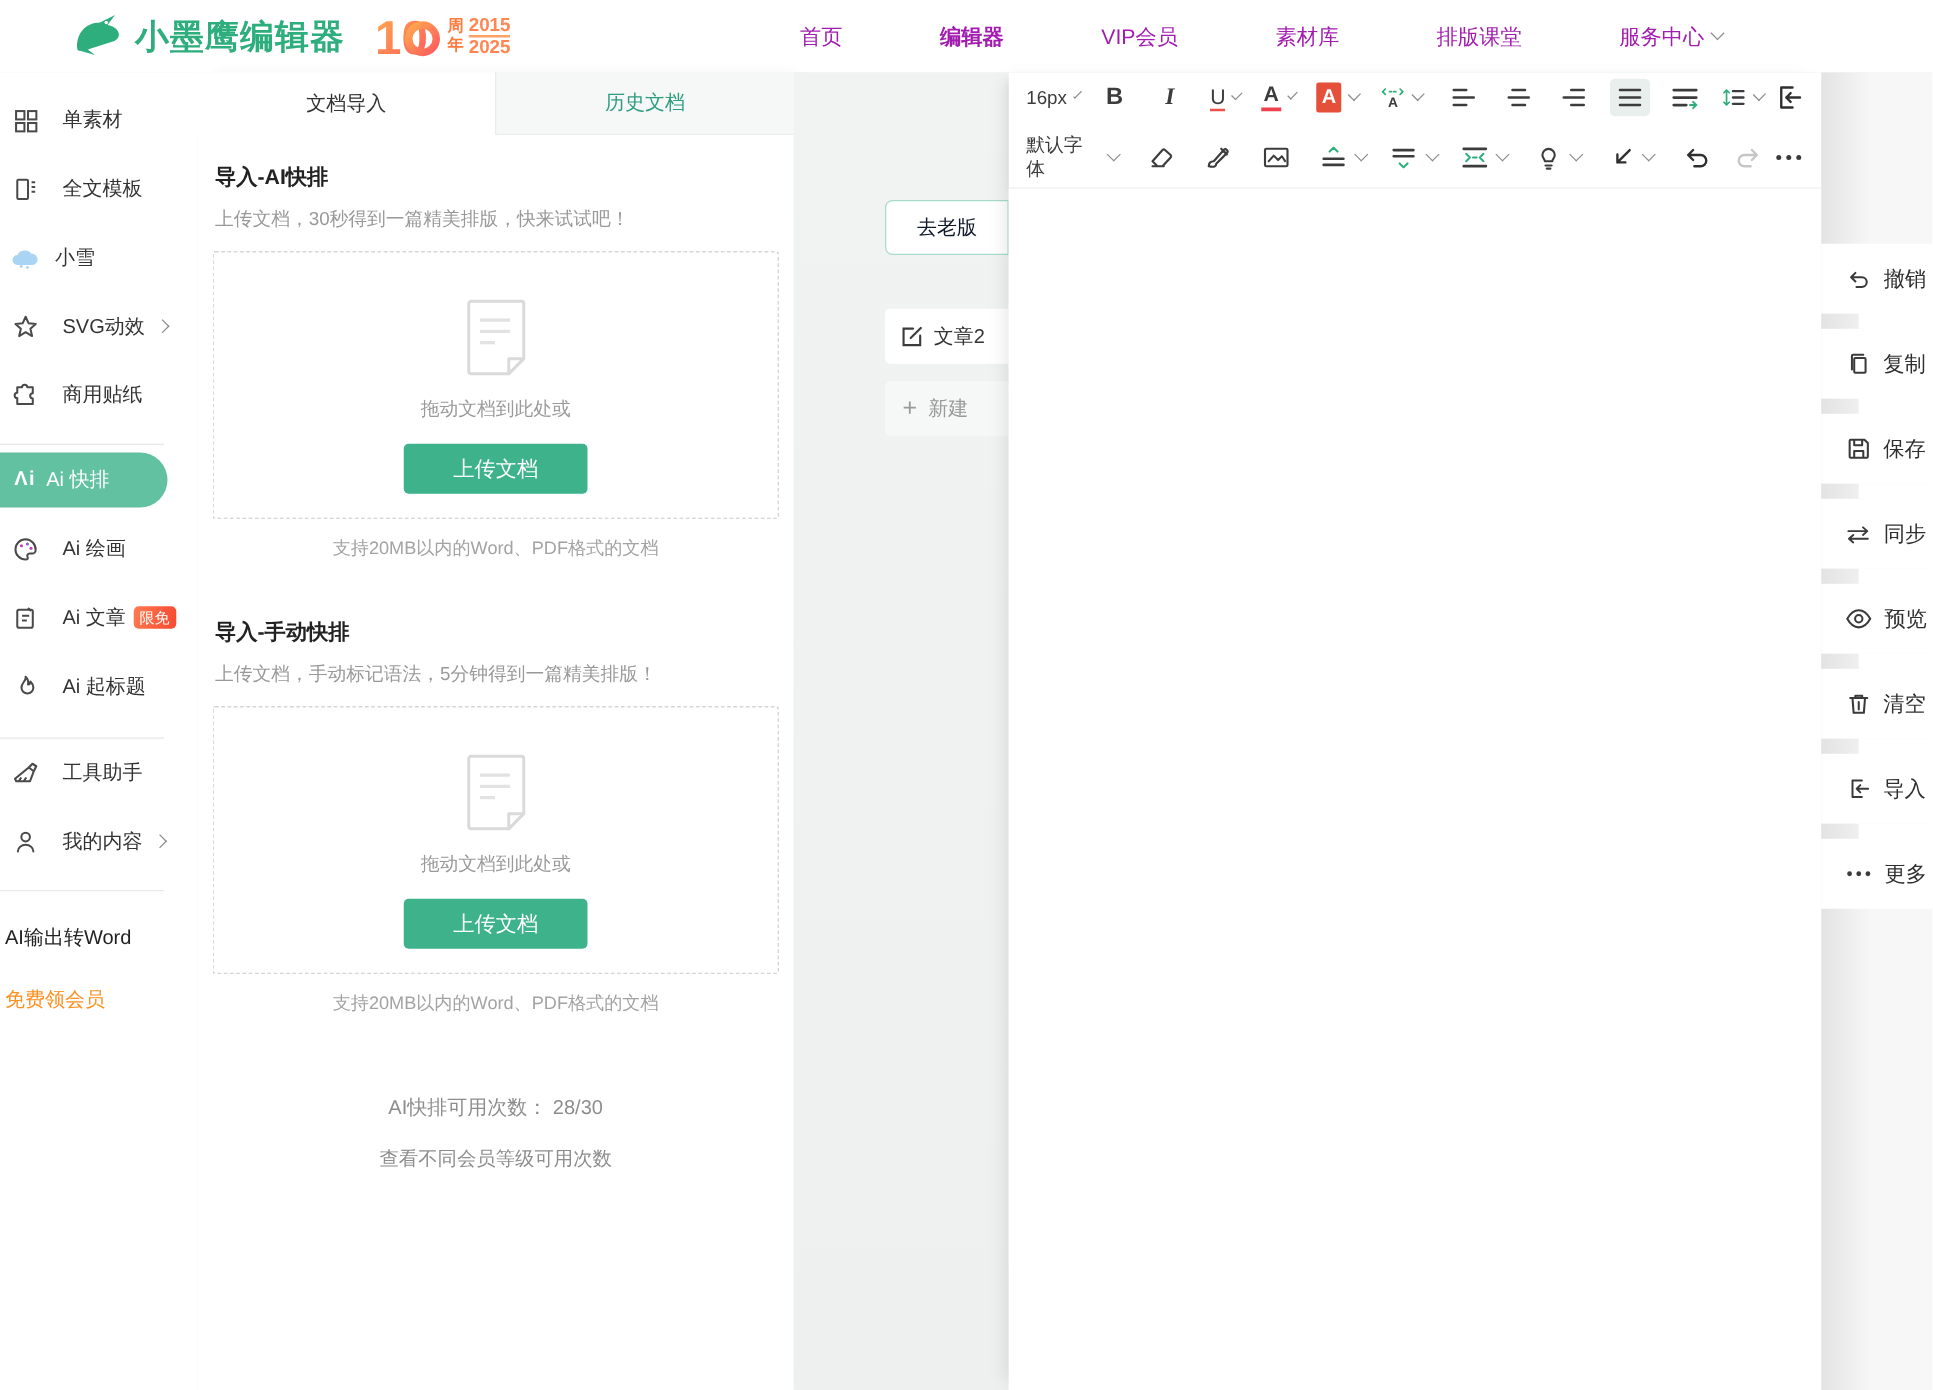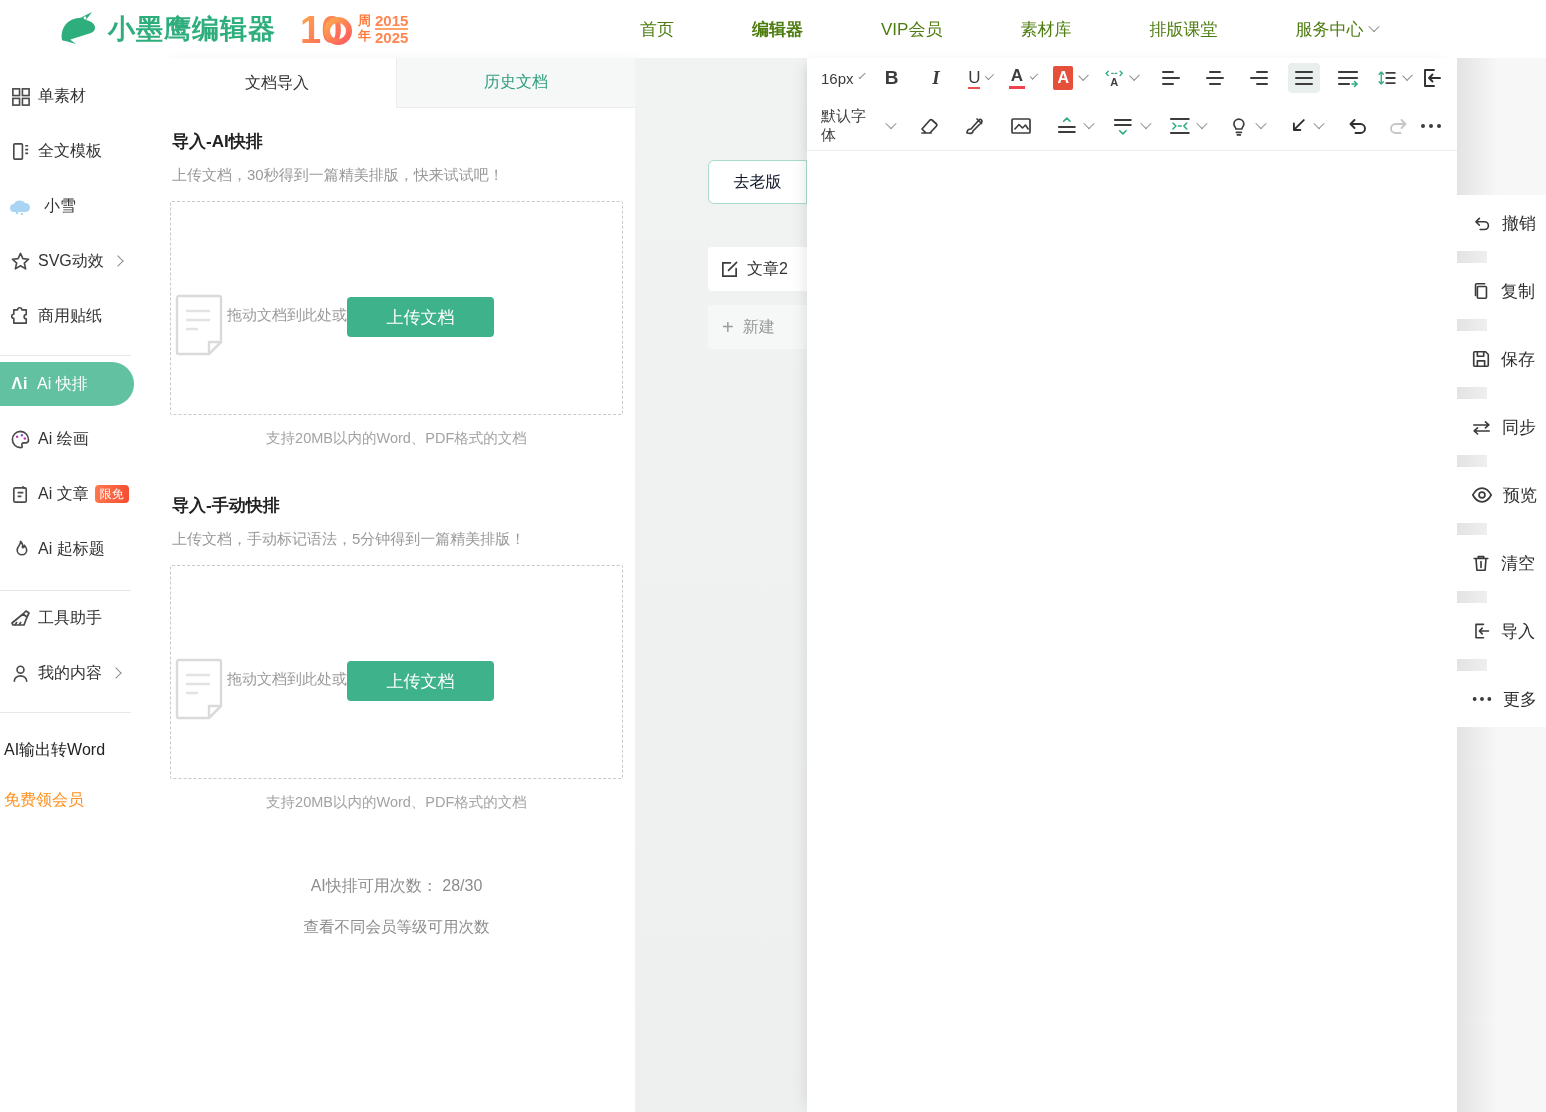--- a/index.html
+++ b/index.html
@@ -9,48 +9,48 @@
   
   .header{position:absolute;left:0;top:0;width:1546px;height:58px;background:#fff;border-bottom:1px solid #e9eef1;display:flex;align-items:center;padding-left:48px;}
   .logo{display:flex;align-items:center;margin-left:10px;}
   .logo-text{font-size:27px;font-weight:700;color:#2fae7d;letter-spacing:1px;margin-left:6px;}
   .anniv{display:flex;align-items:center;margin-left:22px;}
   .anniv-cols{display:flex;margin-left:4px;}
   .anniv-zh{display:flex;flex-direction:column;color:#ff7a3c;font-size:13px;font-weight:700;line-height:15px;}
   .anniv-years{display:flex;flex-direction:column;color:#ff8652;font-size:15px;font-weight:700;line-height:15px;margin-left:4px;}
   .anniv-years .y1{border-bottom:2px solid #ffa268;}
   .nav{position:absolute;left:640px;top:0;height:58px;display:flex;align-items:center;gap:78px;}
-  .nav-item{font-size:17px;color:#4d7c0f;cursor:pointer;white-space:nowrap;display:flex;align-items:center;}
+  .nav-item{font-size:17px;color:#a21caf;cursor:pointer;white-space:nowrap;display:flex;align-items:center;}
   .nav-item.active{font-weight:700;}
   .chev{display:inline-block;width:7px;height:7px;border-right:1.6px solid #8d8d8d;border-bottom:1.6px solid #8d8d8d;transform:rotate(45deg) translate(-1px,-1px);margin-left:7px;margin-top:-3px;}
   .chev-r{display:inline-block;width:7px;height:7px;border-right:1.6px solid #8d8d8d;border-top:1.6px solid #8d8d8d;transform:rotate(45deg);margin-left:10px;}
 
   
   .sidenav{position:absolute;left:0;top:58px;width:158px;bottom:0;background:#fff;border-right:1px solid #f3f3f3;}
   .side-item{position:absolute;left:0;width:158px;height:44px;display:flex;align-items:center;cursor:pointer;font-size:16px;color:#333;}
   .side-item .ic{width:24px;height:24px;margin-left:8px;display:flex;align-items:center;justify-content:center;flex:none;}
-  .side-item .lb{margin-left:6px;white-space:nowrap;}
+  .side-item .lb{margin-left:18px;white-space:nowrap;}
   .side-item.active{width:134px;background:#61c1a0;border-radius:0 22px 22px 0;color:#fff;}
   .side-item.active .lb{margin-left:5px;}
   .ai-glyph{color:#fff;font-size:16px;font-weight:700;letter-spacing:1px;}
   .side-divider{position:absolute;left:0;width:131px;height:1px;background:#e8e8e8;}
   .badge-limit{margin-left:6px;background:linear-gradient(100deg,#ff7a50,#f74a31);color:#fff;font-size:12px;padding:2px 5px;border-radius:4px;line-height:14px;}
   .side-plain{font-size:16px;color:#222;}
   .side-orange{color:#ff8f1f;}
 
   
   .panel{position:absolute;left:158px;top:58px;width:477px;bottom:0;background:#fff;box-shadow:8px 0 14px -6px rgba(0,0,0,.12);}
   .tabs{display:flex;height:50px;}
   .tab{flex:1;display:flex;align-items:center;justify-content:center;font-size:16px;cursor:pointer;}
   .tab.active{background:#fff;color:#333;}
   .tab.inactive{background:#f6f7f7;color:#2f9e7e;border-left:1px solid #ececec;border-bottom:1px solid #ececec;}
   .panel-body{padding:0 12px;}
   .sec-title{font-size:17px;font-weight:700;color:#222;margin:22px 2px 0;}
   .sec-sub{font-size:15px;color:#999;margin:13px 2px 0;}
-  .dropzone{margin-top:16px;height:212px;border:1px dashed #c9c9c9;border-radius:2px;display:flex;flex-direction:row;align-items:center;cursor:pointer;background:#fff;}
+  .dropzone{margin-top:16px;height:212px;border:1px dashed #c9c9c9;border-radius:2px;display:flex;flex-direction:column;align-items:center;cursor:pointer;background:#fff;}
   .dz-hint{font-size:15px;color:#9a9a9a;margin-top:14px;}
   .upload-btn{margin-top:18px;width:147px;height:40px;background:#3eb28a;color:#fff;font-size:17px;border:none;border-radius:4px;cursor:pointer;}
   .support{font-size:14.5px;color:#a3a3a3;text-align:center;margin-top:14px;}
   .quota{margin-top:64px;text-align:center;font-size:16px;color:#8d8d8d;}
   .quota-link{margin-top:20px;text-align:center;font-size:15.5px;color:#8d8d8d;cursor:pointer;}
 
   
   .graycol{position:absolute;left:635px;top:58px;width:172px;bottom:0;background:linear-gradient(180deg,#f1f2f2,#eeefef);}
   .legacy-btn{position:absolute;left:73px;top:102px;width:99px;height:44px;background:#fff;border:1px solid #a9dcc6;border-radius:6px 0 0 6px;color:#0f172a;font-size:16px;display:flex;align-items:center;justify-content:center;cursor:pointer;box-sizing:border-box;}
   .doc-tab{position:absolute;left:73px;top:189px;width:99px;height:44px;background:#fff;border-radius:4px 0 0 4px;display:flex;align-items:center;font-size:16px;color:#333;cursor:pointer;}
@@ -75,21 +75,21 @@
   .bars span{height:2.3px;background:#3c3c3c;border-radius:1px;display:block;}
   .bars.left span:nth-child(1){width:12px;} .bars.left span:nth-child(2){width:18px;} .bars.left span:nth-child(3){width:12px;}
   .bars.center{align-items:center;} .bars.center span:nth-child(1){width:12px;} .bars.center span:nth-child(2){width:18px;} .bars.center span:nth-child(3){width:12px;}
   .bars.right{align-items:flex-end;} .bars.right span:nth-child(1){width:12px;} .bars.right span:nth-child(2){width:18px;} .bars.right span:nth-child(3){width:12px;}
   .bars.justify span{width:18px;}
   .spacer{flex:1;} .gap10{width:10px;} .gap14{width:14px;}
 
   
   .rightbar{position:absolute;left:1457px;top:58px;width:89px;bottom:0;background:linear-gradient(90deg,#e3e3e3,#f7f7f7 45%);}
   .rb-stack{position:absolute;left:0;top:137px;width:89px;}
-  .rb-btn{height:56px;background:#fff;display:flex;align-items:center;cursor:pointer;}
+  .rb-btn{height:56px;background:#fff;display:flex;align-items:center;cursor:pointer;justify-content:center;}
   .rb-btn .ic{margin-left:14px;display:flex;}
   .rb-btn .lb{margin-left:10px;font-size:17px;color:#2f2f2f;white-space:nowrap;}
   .rb-gap{height:12px;background:#fff;position:relative;}
   .rb-gap::before{content:"";position:absolute;left:0;top:0;width:30px;height:12px;background:linear-gradient(90deg,#e3e3e3,#efefef);}
 </style>
 </head>
 <body>
 
 <div class="app">
 

